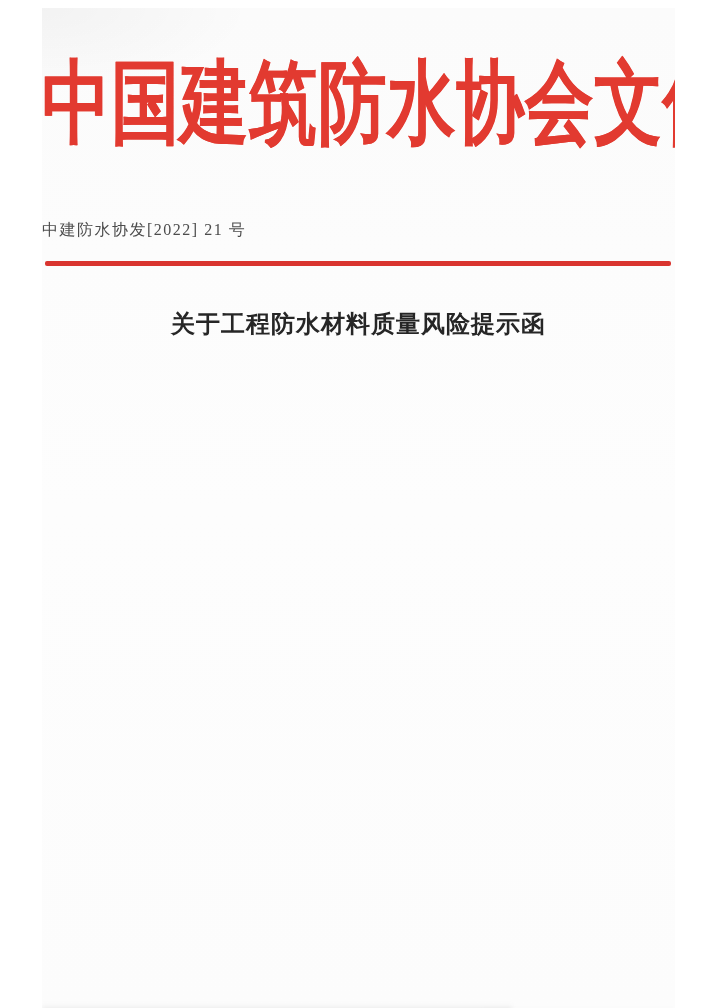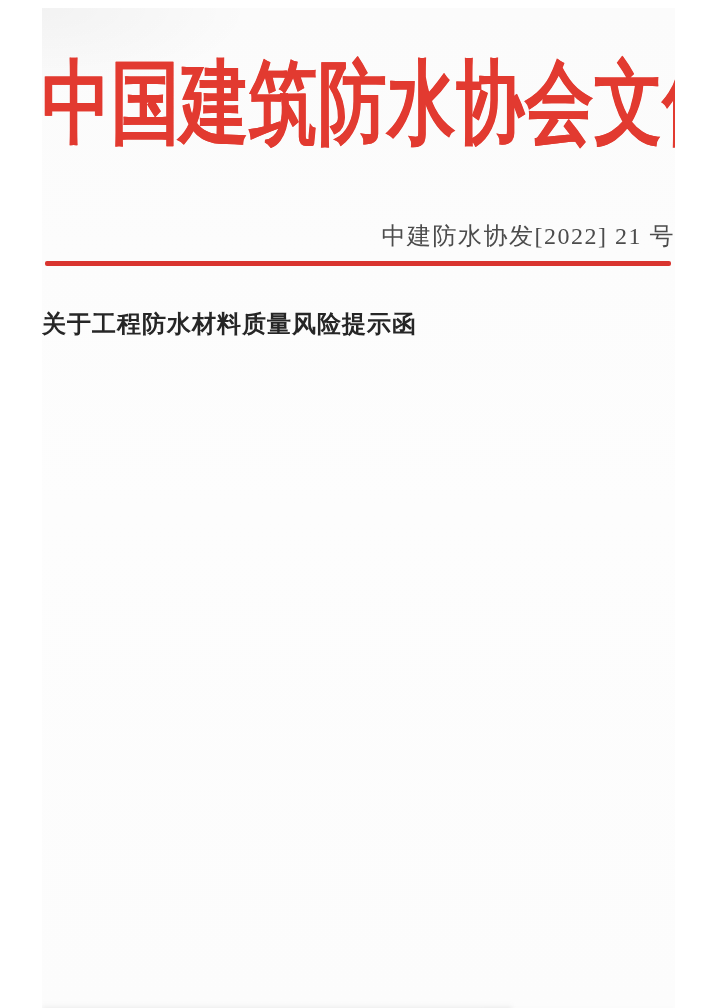--- a/index.html
+++ b/index.html
@@ -32,39 +32,40 @@
     color: #e23a30;
     transform: scaleY(1.34);
     transform-origin: top center;
     text-shadow: 0.5px 0 0 #e23a30;
   }
   .doc-number {
     position: absolute;
     top: 212px;
     left: 0;
     width: 100%;
-    text-align: right;
-    font-size: 24px;
+    text-align: left;
+    font-size: 16px;
     letter-spacing: 1.5px;
     color: #4c4c4c;
   }
   .red-divider {
     position: absolute;
     top: 253px;
     left: 3px;
     right: 4px;
     height: 5px;
     background: #d9342f;
     border-radius: 2px;
   }
   .article-title {
     position: absolute;
     top: 300px;
     left: 0;
     width: 100%;
+    text-align: center;
     font-size: 24px;
     font-weight: bold;
     letter-spacing: 1px;
     color: #262626;
     margin: 0;
   }
   .body-text {
     position: absolute;
     top: 350px;
     left: 48px;

